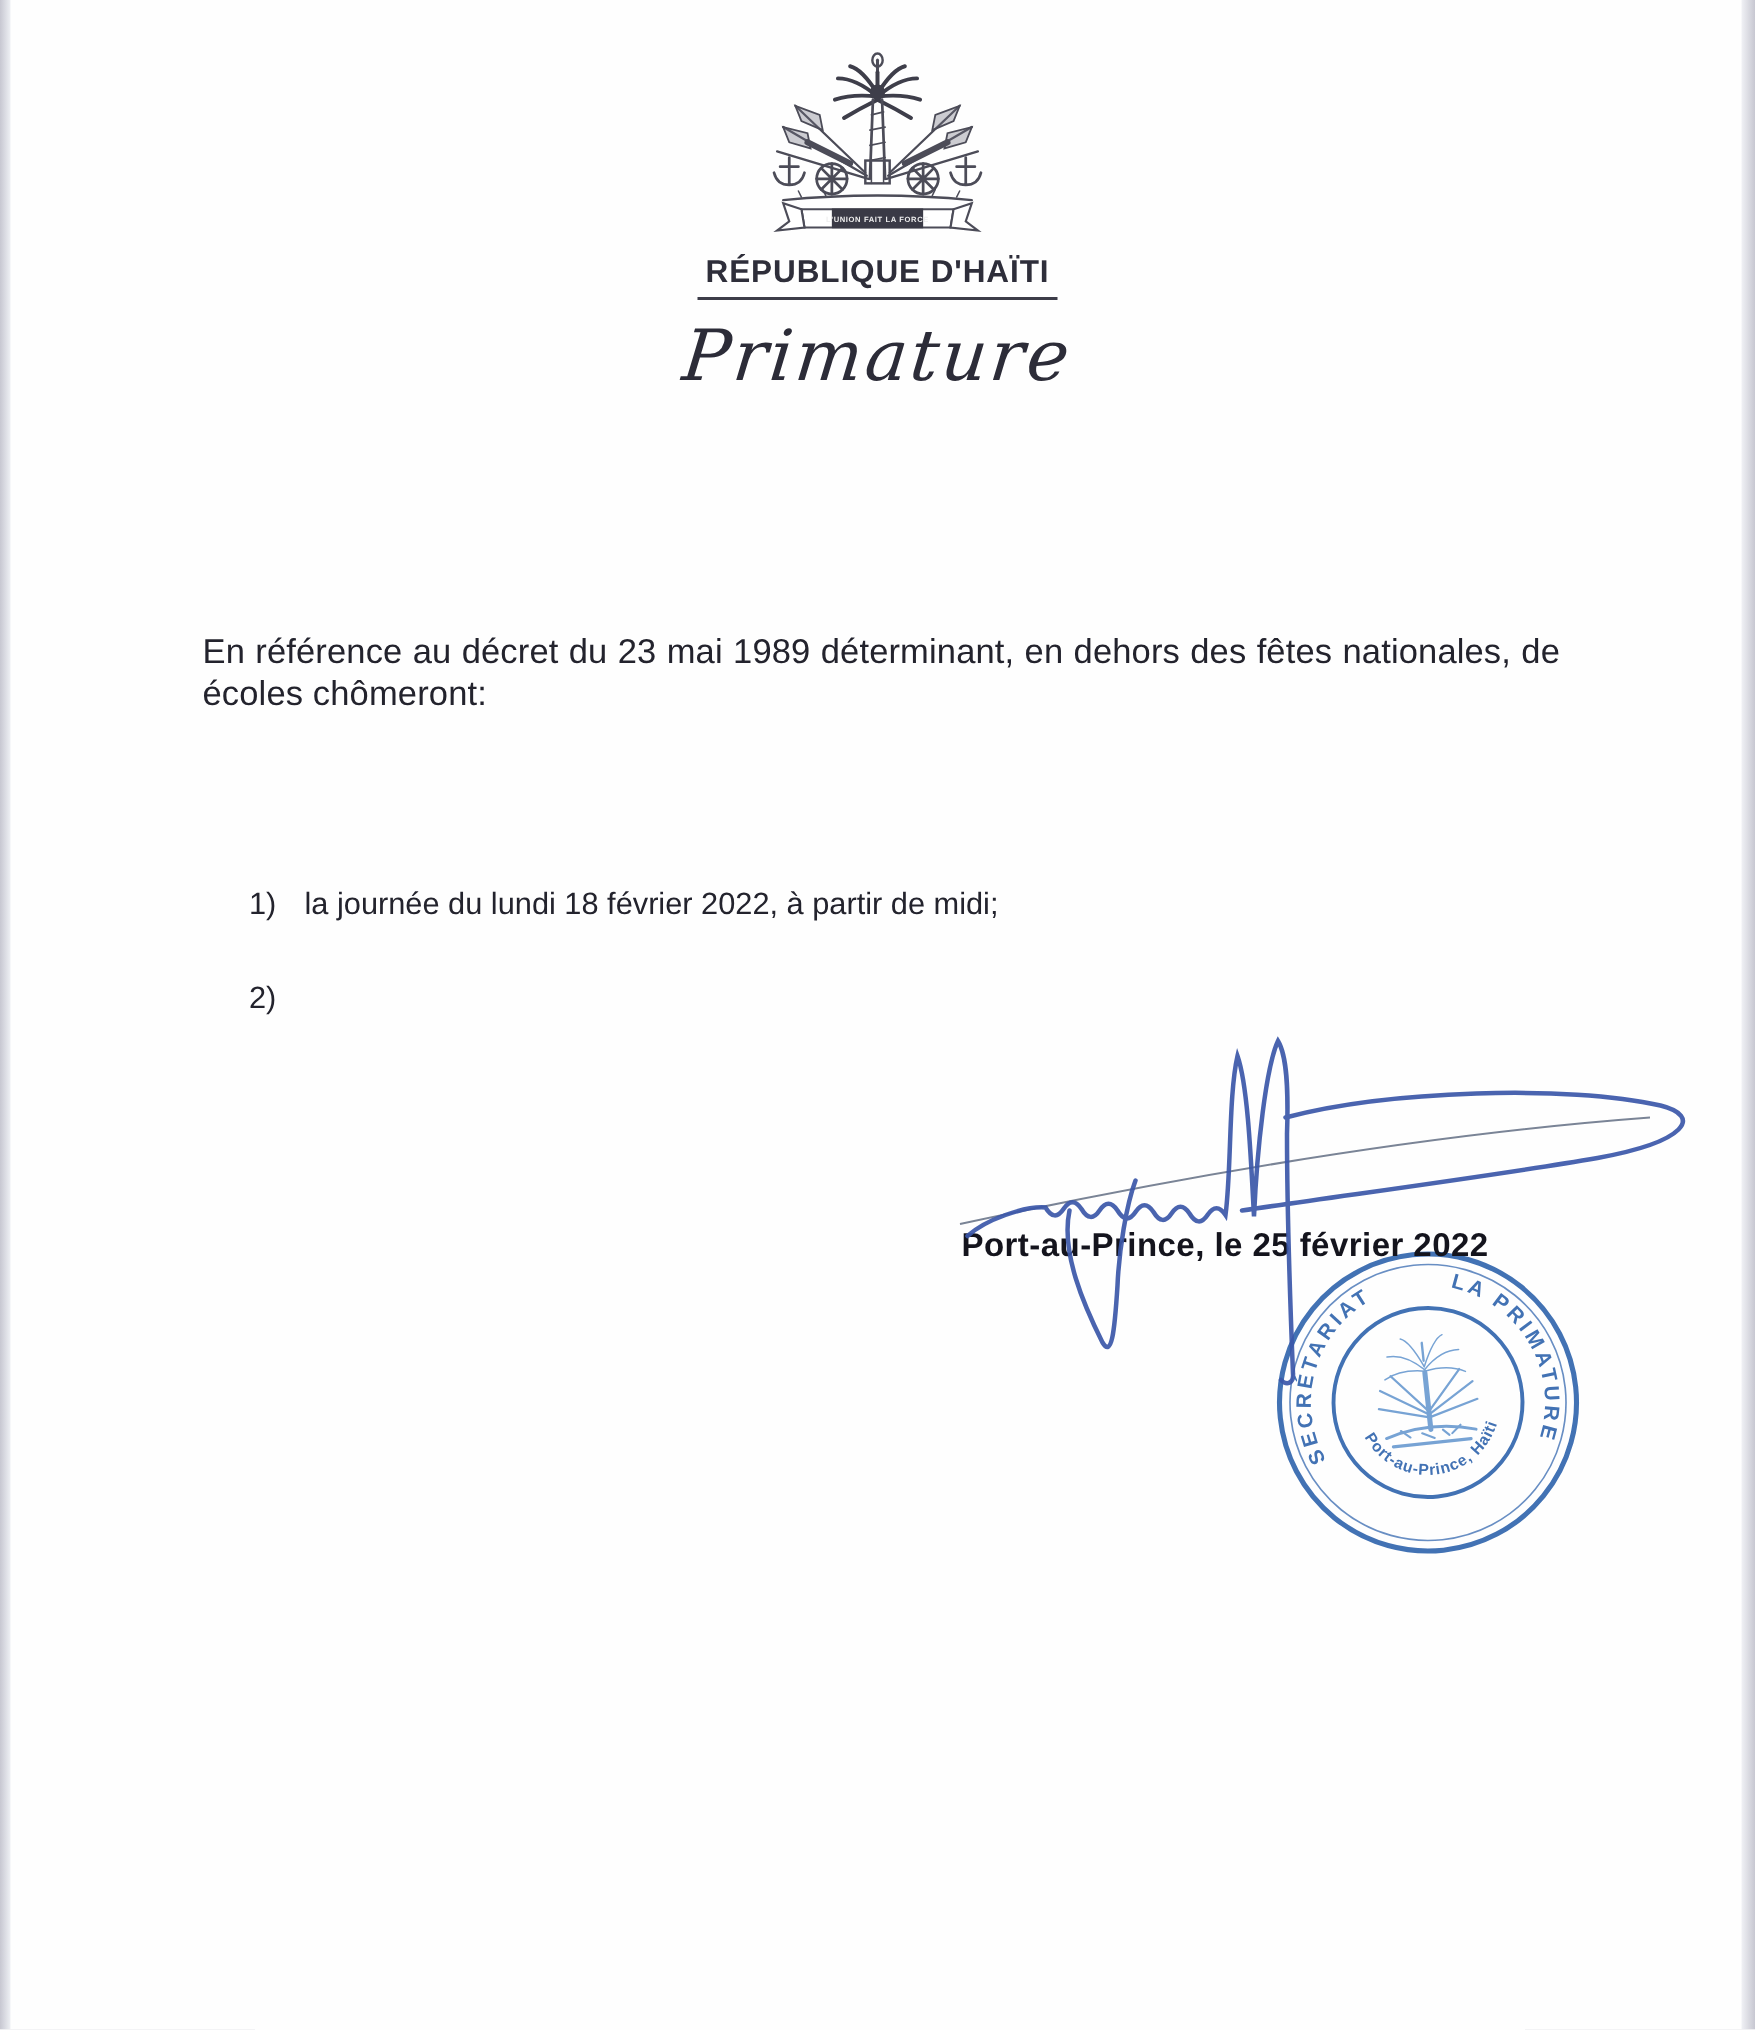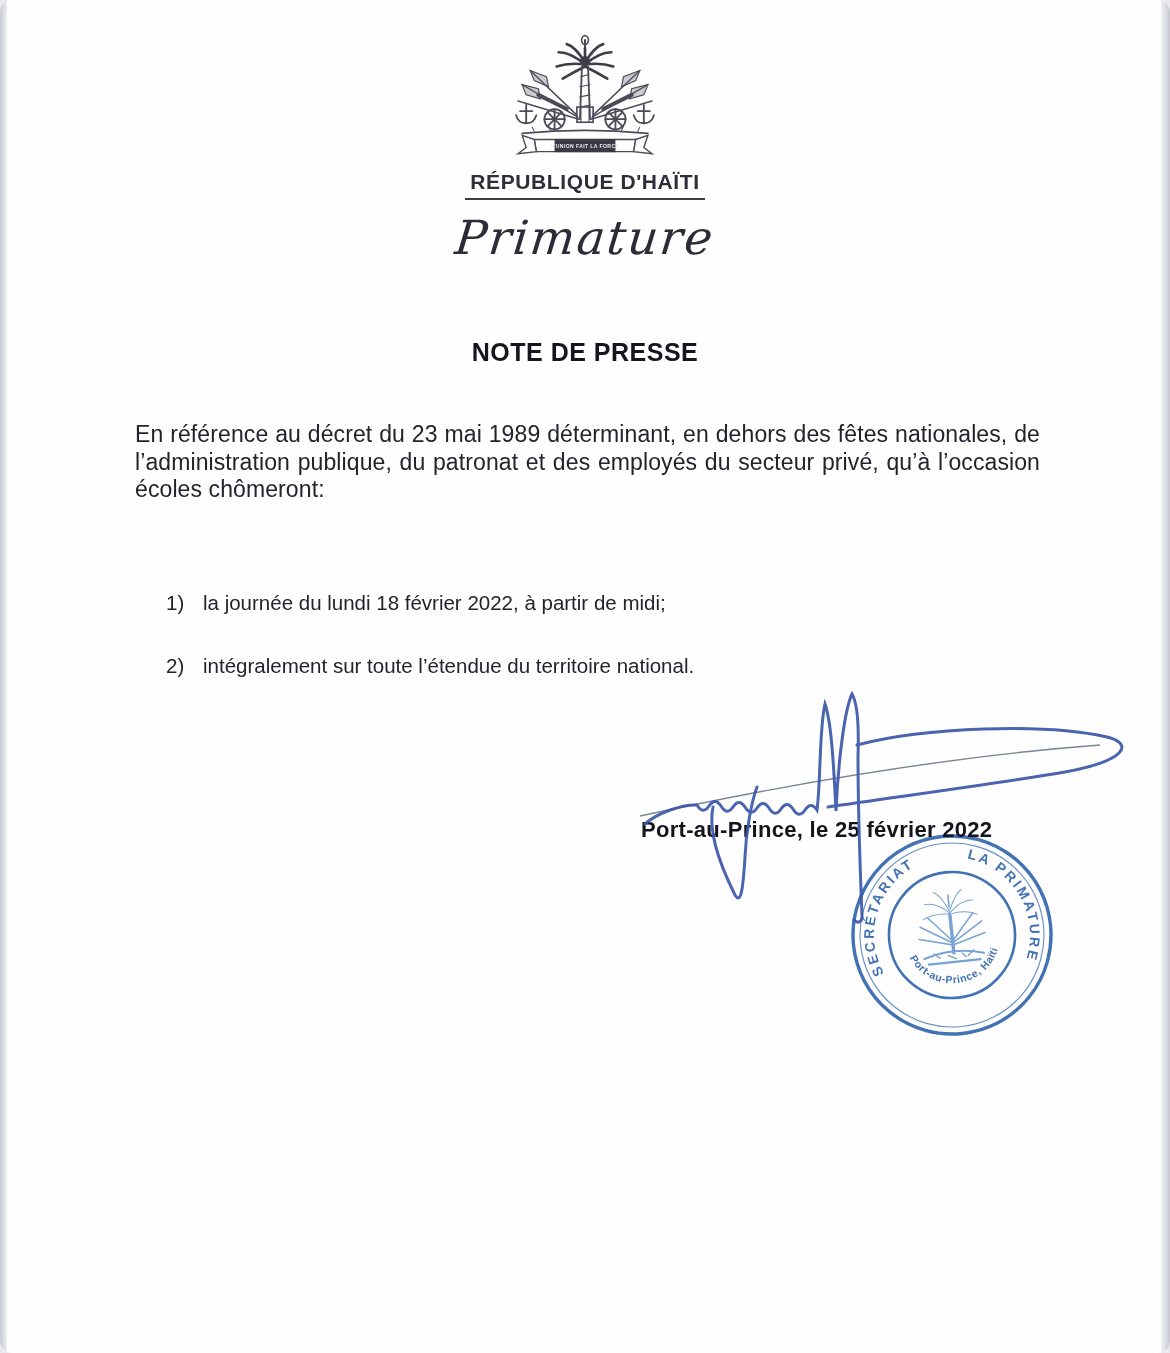--- a/index.html
+++ b/index.html
@@ -3,21 +3,20 @@
 <meta charset="utf-8">
 <style>
   html,body{margin:0;padding:0;background:#e9e9ee;}
   .page{
     position:relative;
     width:1170px;height:1353px;
     background:#fefefe;
     overflow:hidden;
     font-family:"Liberation Sans",sans-serif;
     color:#23232d;
-    border-radius:12px;
   }
   .edge{position:absolute;top:0;height:100%;z-index:10;}
   .edge.left{left:0;width:7px;background:linear-gradient(to right,#c7c7d1,#eef0f4);}
   .edge.right{right:0;width:9px;background:linear-gradient(to left,#c7c7d1,#f0f1f5);}
 
   .coat{position:absolute;left:503px;top:34px;width:164px;height:142px;}
 
   .republic{
     position:absolute;left:0;top:170px;width:100%;text-align:center;
     font-size:21px;font-weight:600;letter-spacing:.6px;color:#2e2e3a;
@@ -128,36 +127,33 @@
     </g>
     <text x="80" y="112.6" text-anchor="middle" font-size="5" letter-spacing="0.4" fill="#eeeeee" font-family="Liberation Sans, sans-serif" font-weight="bold">L'UNION FAIT LA FORCE</text>
   </svg>
 
   <div class="republic">
     <span>RÉPUBLIQUE D'HAÏTI</span>
   </div>
 
   <div class="primature">Primature</div>
 
-  <div class="note-title">NOTE DE PRESSE</div>
 
   <div class="para">
     <div class="jline">En référence au décret du 23 mai 1989 déterminant, en dehors des fêtes nationales, de</div>
-    <div class="jline">l’administration publique, du patronat et des employés du secteur privé, qu’à l’occasion</div>
     <div class="lline">écoles chômeront:</div>
   </div>
 
   <div class="items">
     <div class="item">
       <span class="num">1)</span>
       <div class="lline">la journée du lundi 18 février 2022, à partir de midi;</div>
     </div>
     <div class="item">
       <span class="num">2)</span>
-      <div class="lline">intégralement sur toute l’étendue du territoire national.</div>
     </div>
   </div>
 
   <svg class="stamp" viewBox="-109 -109 218 218">
     <g transform="rotate(-6)">
       <g stroke="#2e63ac" fill="none">
         <circle r="99" stroke-width="3.4"></circle>
         <circle r="92" stroke-width="1.1" opacity="0.8"></circle>
         <circle r="63" stroke-width="2.6"></circle>
       </g>

